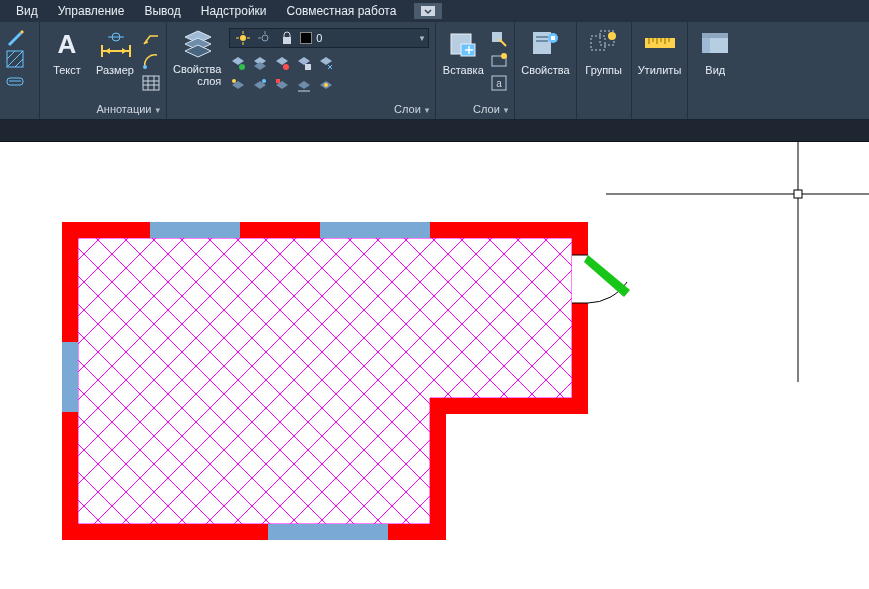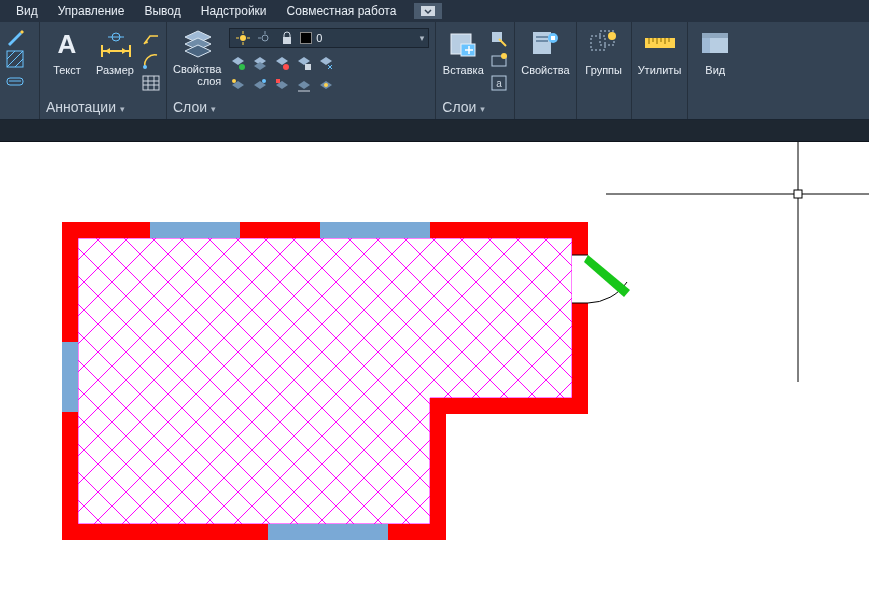--- a/index.html
+++ b/index.html
@@ -7,21 +7,21 @@
   .app { width: 869px; height: 589px; display: flex; flex-direction: column; }
   
   .menubar { background: #263241; height: 22px; display: flex; align-items: center; padding: 0 6px; gap: 0; }
   .menubar .mitem { color: #e8eef5; font-size: 12px; padding: 2px 10px; cursor: default; white-space: nowrap; }
   .menubar .winbtn { margin-left: 8px; width: 28px; height: 16px; background: #4a5b6e; display: flex; align-items: center; justify-content: center; }
   .menubar .winbtn svg { display:block; }
   
   .ribbon { background: #344354; height: 98px; display: flex; align-items: stretch; border-bottom: 1px solid #1a2430; }
   .panel { display: flex; flex-direction: column; align-items: stretch; border-right: 1px solid #25303d; padding: 2px 6px 0 6px; }
   .panel-body { flex: 1; display: flex; align-items: flex-start; gap: 6px; padding-top: 2px; }
-  .panel-label { color: #cfd8e2; font-size: 14px; text-align: center; padding: 2px 0 4px 0; display:flex; align-items:center; justify-content:flex-start; gap:4px; }
+  .panel-label { color: #cfd8e2; font-size: 11px; text-align: center; padding: 2px 0 4px 0; display:flex; align-items:center; justify-content:flex-end; gap:4px; }
   .panel-label .dd::after { content: "▾"; font-size: 9px; color: #aeb9c6; }
   .bigbtn { display: flex; flex-direction: column; align-items: center; justify-content: flex-start; gap: 4px; min-width: 42px; padding-top:2px; cursor:default; }
   .bigbtn .cap { color: #e8eef5; font-size: 11px; text-align:right; white-space:nowrap; }
   .iconbox { width: 32px; height: 32px; display:flex; align-items:center; justify-content:center; }
   .smallicon { width: 18px; height: 18px; display:flex; align-items:center; justify-content:center; }
   .iconcol { display:flex; flex-direction:column; gap:4px; align-items:center; padding-top:2px;}
   .layer-dd { width: 200px; height: 20px; background:#2b3a4a; border:1px solid #1a2430; display:flex; align-items:center; padding:0 4px; gap:4px; }
   .layer-dd .swatch { width:12px; height:12px; background:#000; border:1px solid #888; }
   .layer-dd .ddname { color:#e8eef5; font-size:11px; flex:1; }
   .layer-dd .ddarr { color:#aeb9c6; font-size:9px; }

